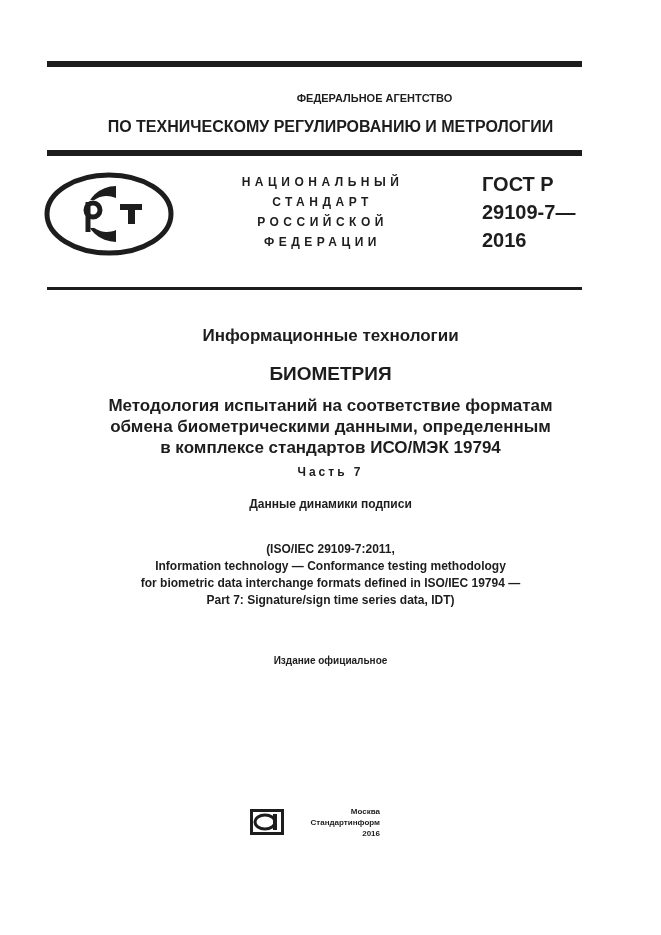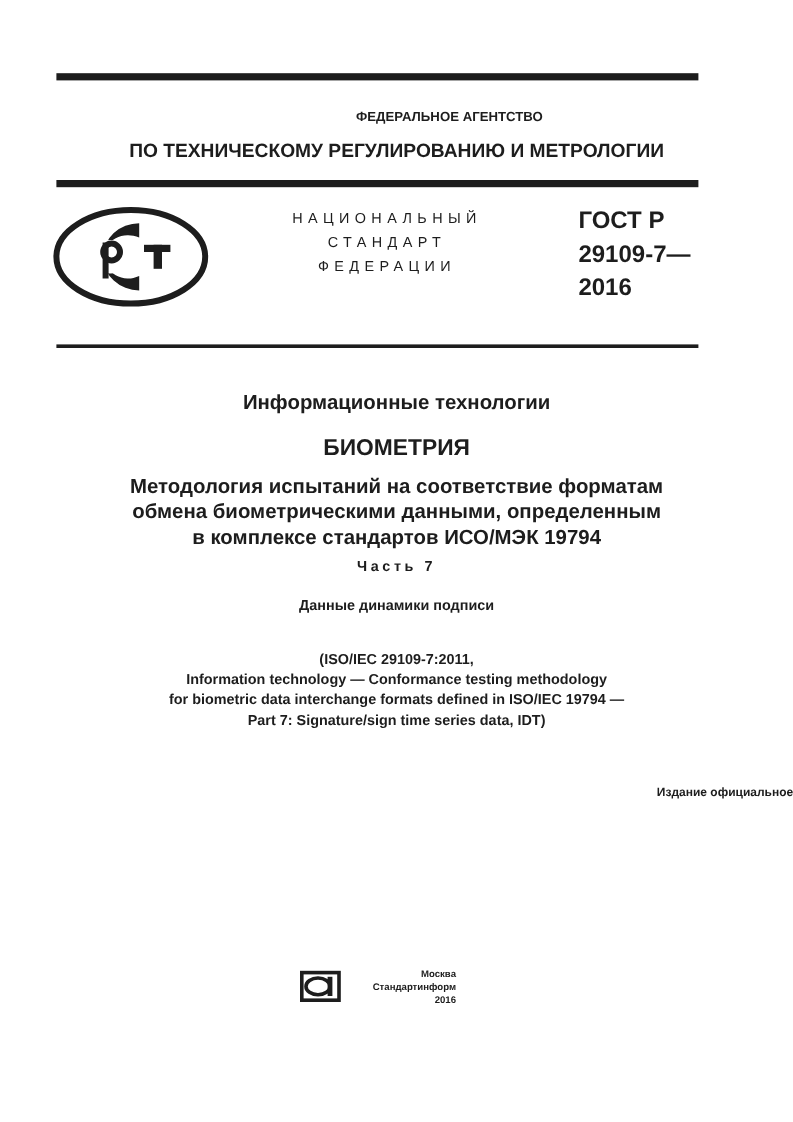--- a/index.html
+++ b/index.html
@@ -4,30 +4,30 @@
 <style>
   html, body { margin:0; padding:0; background:#fff; }
   body { width:661px; height:935px; position:relative; overflow:hidden;
          font-family:"Liberation Sans", sans-serif; color:#1d1d1d; }
   .rule { position:absolute; left:47px; width:535px; background:#1d1d1d; }
   .c { position:absolute; left:0; width:661px; text-align:center; font-weight:bold; }
   .agency1 { top:92px; font-size:11px;padding-left:44px; }
   .agency2 { top:118px; font-size:16px; }
   .logo { position:absolute; left:44px; top:172px; width:130px; height:84px; }
   .natstd { position:absolute; left:230px; top:172px; width:185px; text-align:center;
-            font-size:12px; font-weight:normal; letter-spacing:4.5px; line-height:20px; }
+            font-size:12px; font-weight:bold; letter-spacing:4.5px; line-height:20px; }
   .gost { position:absolute; left:482px; top:170px; font-size:20px; font-weight:bold;
           line-height:28px; }
   .t1 { top:326px; font-size:17px; }
   .t2 { top:363px; font-size:19px; }
   .t3 { top:395px; font-size:17px; line-height:21px; }
   .t4 { top:465px; font-size:12px; letter-spacing:3px; }
   .t5 { top:497px; font-size:12px; }
   .iso { top:541px; font-size:12px; line-height:17px; }
-  .edition { top:655px; font-size:10px;text-align:right; }
+  .edition { top:655px; font-size:10px; }
   .pub-logo { position:absolute; left:249px; top:806px; width:36px; height:30px; }
   .pub-text { position:absolute; left:295px; top:806px; width:85px; text-align:right;
               font-size:8px; font-weight:bold; line-height:11px; }
 </style>
 </head>
 <body>
 
 <div class="rule" style="top:61px;height:6px;"></div>
 <div class="c agency1">ФЕДЕРАЛЬНОЕ АГЕНТСТВО</div>
 <div class="c agency2">ПО ТЕХНИЧЕСКОМУ РЕГУЛИРОВАНИЮ И МЕТРОЛОГИИ</div>
@@ -39,20 +39,21 @@
   <circle cx="48" cy="42" r="14" fill="#fff"></circle>
   <path d="M44 30 L44 60" stroke="#1d1d1d" stroke-width="5"></path>
   <circle cx="49" cy="38" r="7" fill="none" stroke="#1d1d1d" stroke-width="5"></circle>
   <rect x="76" y="32" width="22" height="6" fill="#1d1d1d"></rect>
   <rect x="84" y="32" width="7" height="20" fill="#1d1d1d"></rect>
 </svg>
 
 <div class="natstd">
   <div>НАЦИОНАЛЬНЫЙ</div>
   <div>СТАНДАРТ</div>
+  <div>РОССИЙСКОЙ</div>
   <div>ФЕДЕРАЦИИ</div>
 </div>
 
 <div class="gost">
   <div>ГОСТ Р</div>
   <div>29109-7—</div>
   <div>2016</div>
 </div>
 
 <div class="rule" style="top:287px;height:3px;"></div>

